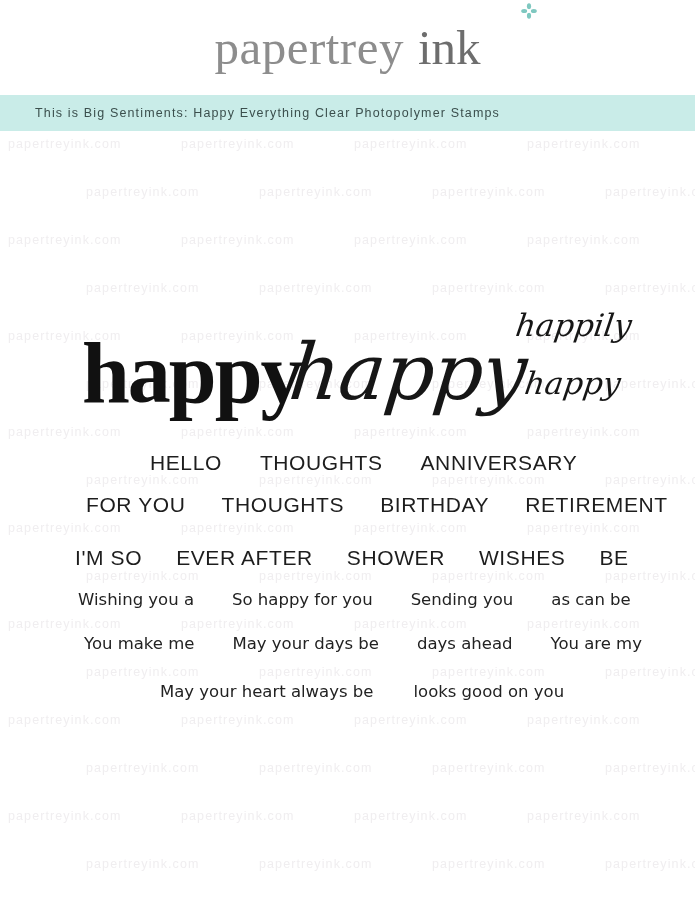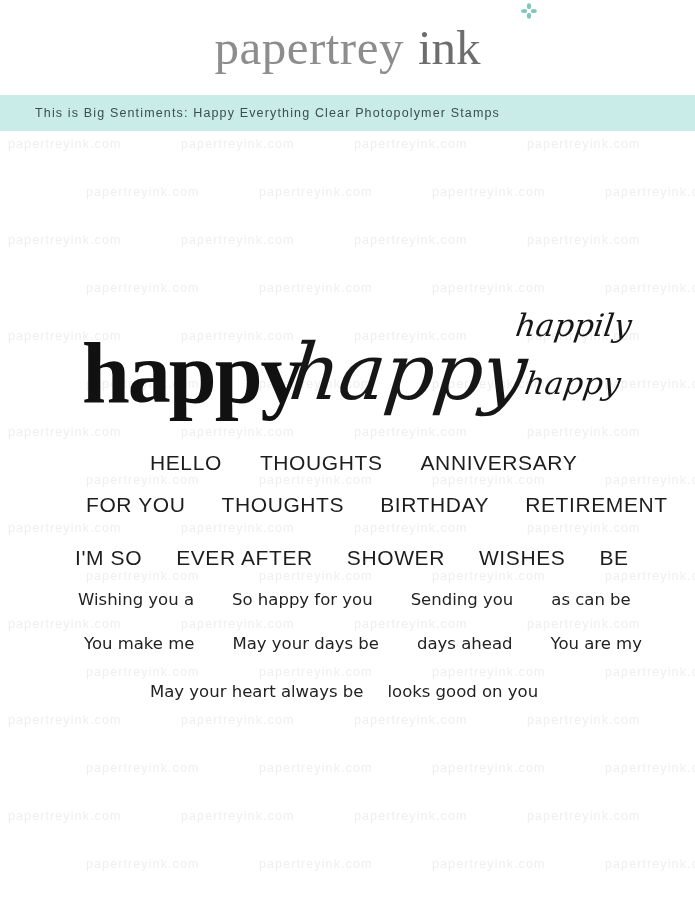--- a/index.html
+++ b/index.html
@@ -181,22 +181,22 @@
     align-items: baseline;
     font-family: "DejaVu Sans", sans-serif;
     font-size: 16.5px;
     color: #222222;
     white-space: nowrap;
   }
   .row-hand-1 { left: 78px; top: 459px; }
   .row-hand-1 span + span { margin-left: 38px; }
   .row-hand-2 { left: 84px; top: 503px; }
   .row-hand-2 span + span { margin-left: 38px; }
-  .row-hand-3 { left: 150px; top: 551px; }
-  .row-hand-3 span + span { margin-left: 24px; text-align: center; }
+  .row-hand-3 { left: 160px; top: 551px; }
+  .row-hand-3 span + span { margin-left: 40px; text-align: center; }
 </style>
 </head>
 <body>
 
 <div class="page">
 
   <div class="logo-area">
     <div class="logo">
       <span class="logo-word1">papertrey</span>
       <span class="logo-word2">ink</span>

